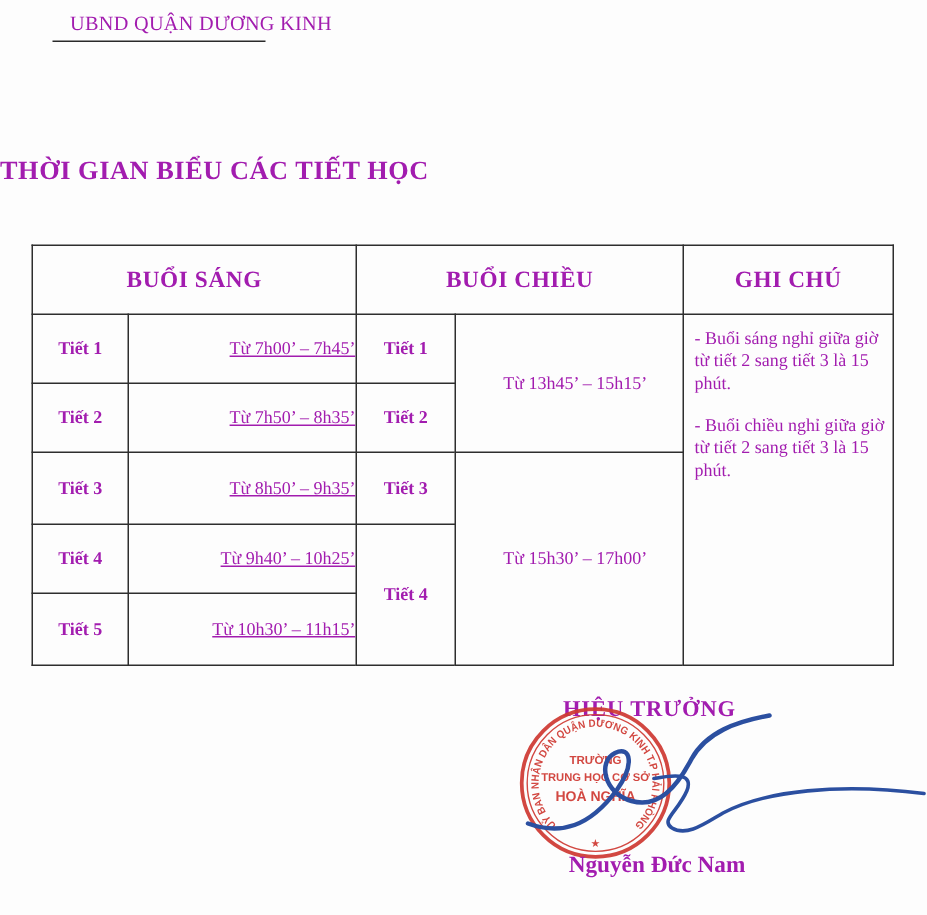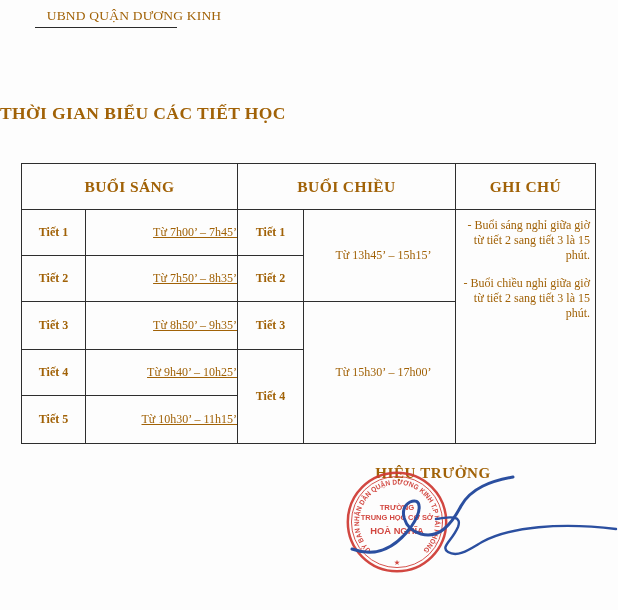--- a/index.html
+++ b/index.html
@@ -1,38 +1,38 @@
 <!DOCTYPE html>
 <html><head>
 <meta charset="utf-8">
 <style>
   html,body{margin:0;padding:0;background:#ffffff;}
   .page{
     position:relative;width:618px;height:610px;background:#fdfdfd;
-    font-family:"Liberation Serif","DejaVu Serif",serif;color:#a16207;overflow:hidden;
+    font-family:"Liberation Serif","DejaVu Serif",serif;color:#a21caf;overflow:hidden;
   }
   
   .org{position:absolute;left:18px;top:8px;width:232px;text-align:center;line-height:1.25;}
   .org .l1{font-size:13.5px;letter-spacing:.2px;}
   .org .l2{font-size:14px;font-weight:bold;margin-top:2px;letter-spacing:.2px;}
   .org .rule{height:0;border-bottom:1.4px solid #2a2a2a;width:142px;margin:2px auto 0 17px;}
   
   .title{position:absolute;left:0;top:103px;width:580px;
          font-size:17.5px;font-weight:bold;letter-spacing:.4px;}
   .subtitle{position:absolute;left:0;top:126px;width:605px;text-align:center;
             font-size:15.5px;font-style:italic;}
   
   table.tt{position:absolute;left:21px;top:163px;border-collapse:collapse;table-layout:fixed;}
   table.tt td,table.tt th{border:1.6px solid #2e2e2e;padding:0;vertical-align:middle;
                           font-size:12px;overflow:hidden;}
   table.tt th{font-size:15.5px;font-weight:bold;letter-spacing:.4px;height:45px;}
   .c-period{text-align:center;font-weight:bold;}
   .c-time{text-align:right;padding-left:10px !important;text-decoration:underline;}
   .c-time-merge{text-align:center;padding-left:8px !important;}
-  .c-notes{vertical-align:top !important;padding:8px 5px 0 7px !important;line-height:1.27;text-align:right;}
+  .c-notes{vertical-align:top !important;padding:8px 5px 0 7px !important;line-height:1.27;}
   .c-notes p{margin:0 0 12px 0;}
   
   .dateline{position:absolute;right:40px;top:444px;font-size:15.5px;font-style:italic;letter-spacing:.2px;}
   .signer-title{position:absolute;left:333px;top:465px;width:200px;text-align:center;
                 font-size:15px;font-weight:bold;letter-spacing:.6px;}
   .signer-name{position:absolute;left:338px;top:568px;width:200px;text-align:center;
                font-size:15.5px;font-weight:bold;}
   .stamp{position:absolute;left:345px;top:470px;width:104px;height:104px;opacity:.93;}
   .stamp text{font-family:"Liberation Sans","DejaVu Sans",sans-serif;font-weight:bold;}
   .sig{position:absolute;left:330px;top:455px;width:288px;height:125px;}
@@ -111,14 +111,15 @@
     <text x="50" y="48.5" text-anchor="middle" font-size="7.2" fill="#cf3a33">TRUNG HỌC CƠ SỞ</text>
     <text x="50" y="61.5" text-anchor="middle" font-size="9" fill="#cf3a33">HOÀ NGHĨA</text>
     <text x="50" y="91" text-anchor="middle" font-size="7" fill="#cf3a33">★</text>
   </svg>
 
   <svg class="sig" viewBox="0 0 288 125" aria-hidden="true">
     <path d="M 22,94 C 44,102 63,96 81,72 C 93,55 91,42 80,47 C 68,53 73,74 91,79 C 109,84 121,70 131,51 C 141,33 161,26 183,22" fill="none" stroke="#2b4fa0" stroke-width="3" stroke-linecap="round"></path>
     <path d="M 106,64 C 122,61 132,61 128,72 C 122,86 110,92 118,97 C 128,103 140,94 152,87 C 180,72 230,67 286,74" fill="none" stroke="#2b4fa0" stroke-width="2.4" stroke-linecap="round"></path>
   </svg>
 
+  <div class="signer-name">Nguyễn Đức Nam</div>
 
 </div>
 
 </body></html>

